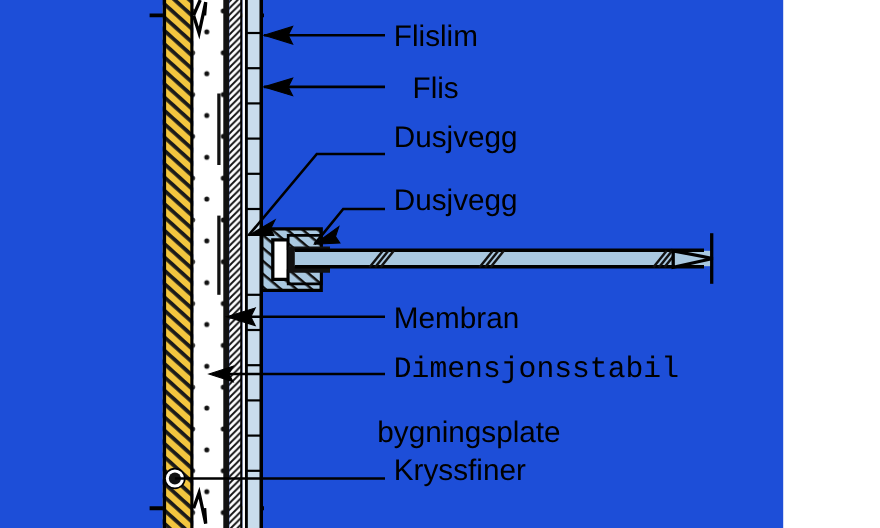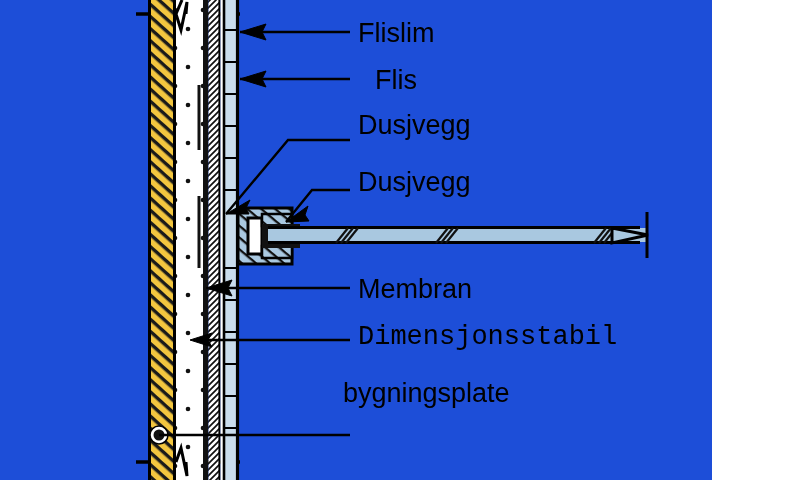--- a/index.html
+++ b/index.html
@@ -148,14 +148,15 @@
   </g>
 </svg>
 
 <div class="lbl" style="left:358px;top:18px;">Flislim</div>
 <div class="lbl" style="left:358px;top:65px;margin-left:17px;">Flis</div>
 <div class="lbl" style="left:358px;top:110px;">Dusjvegg</div>
 <div class="lbl" style="left:358px;top:167px;">Dusjvegg</div>
 <div class="lbl" style="left:358px;top:274px;text-align:center;">Membran</div>
 <div class="lbl" style="left:358px;top:322px;font-family:Liberation Mono, monospace;">Dimensjonsstabil</div>
 <div class="lbl" style="left:343px;top:358px;margin-top:20px;">bygningsplate</div>
+<div class="lbl" style="left:358px;top:412px;">Kryssfiner</div>
 
 </div>
 
 </body></html>

